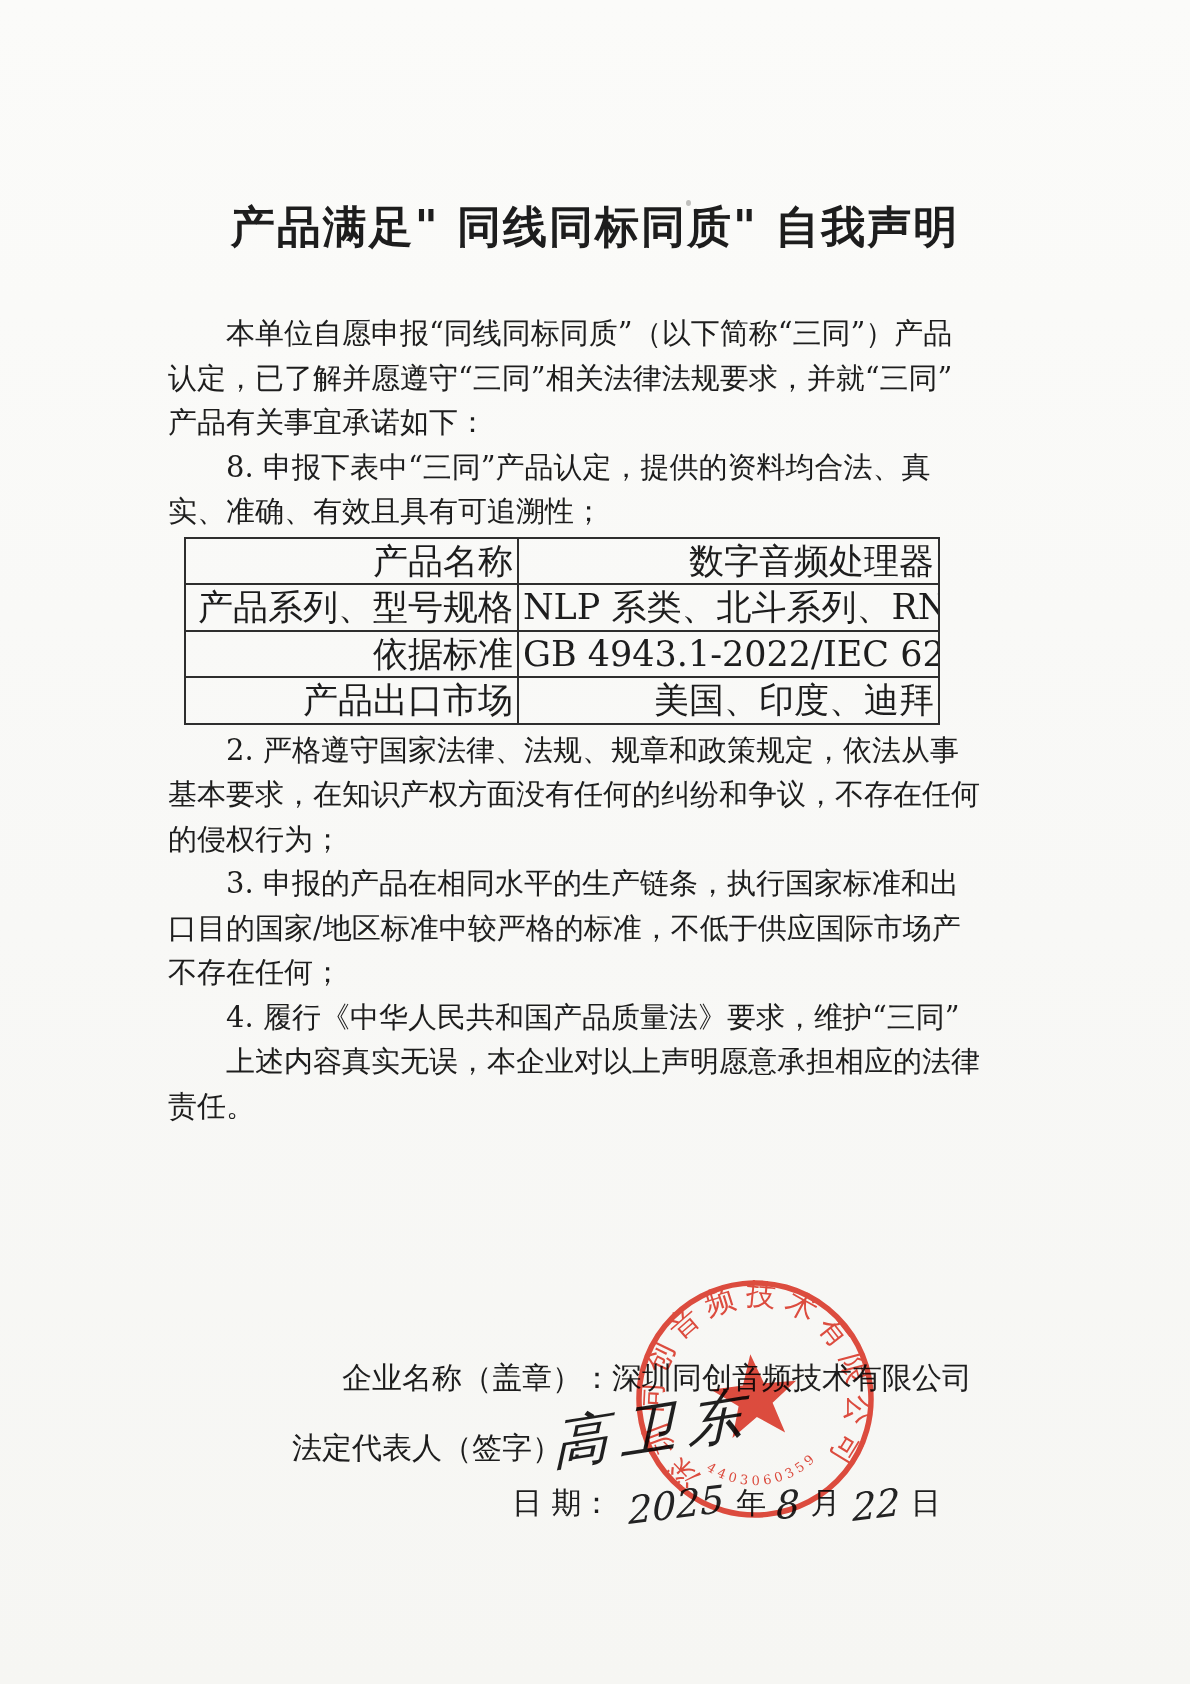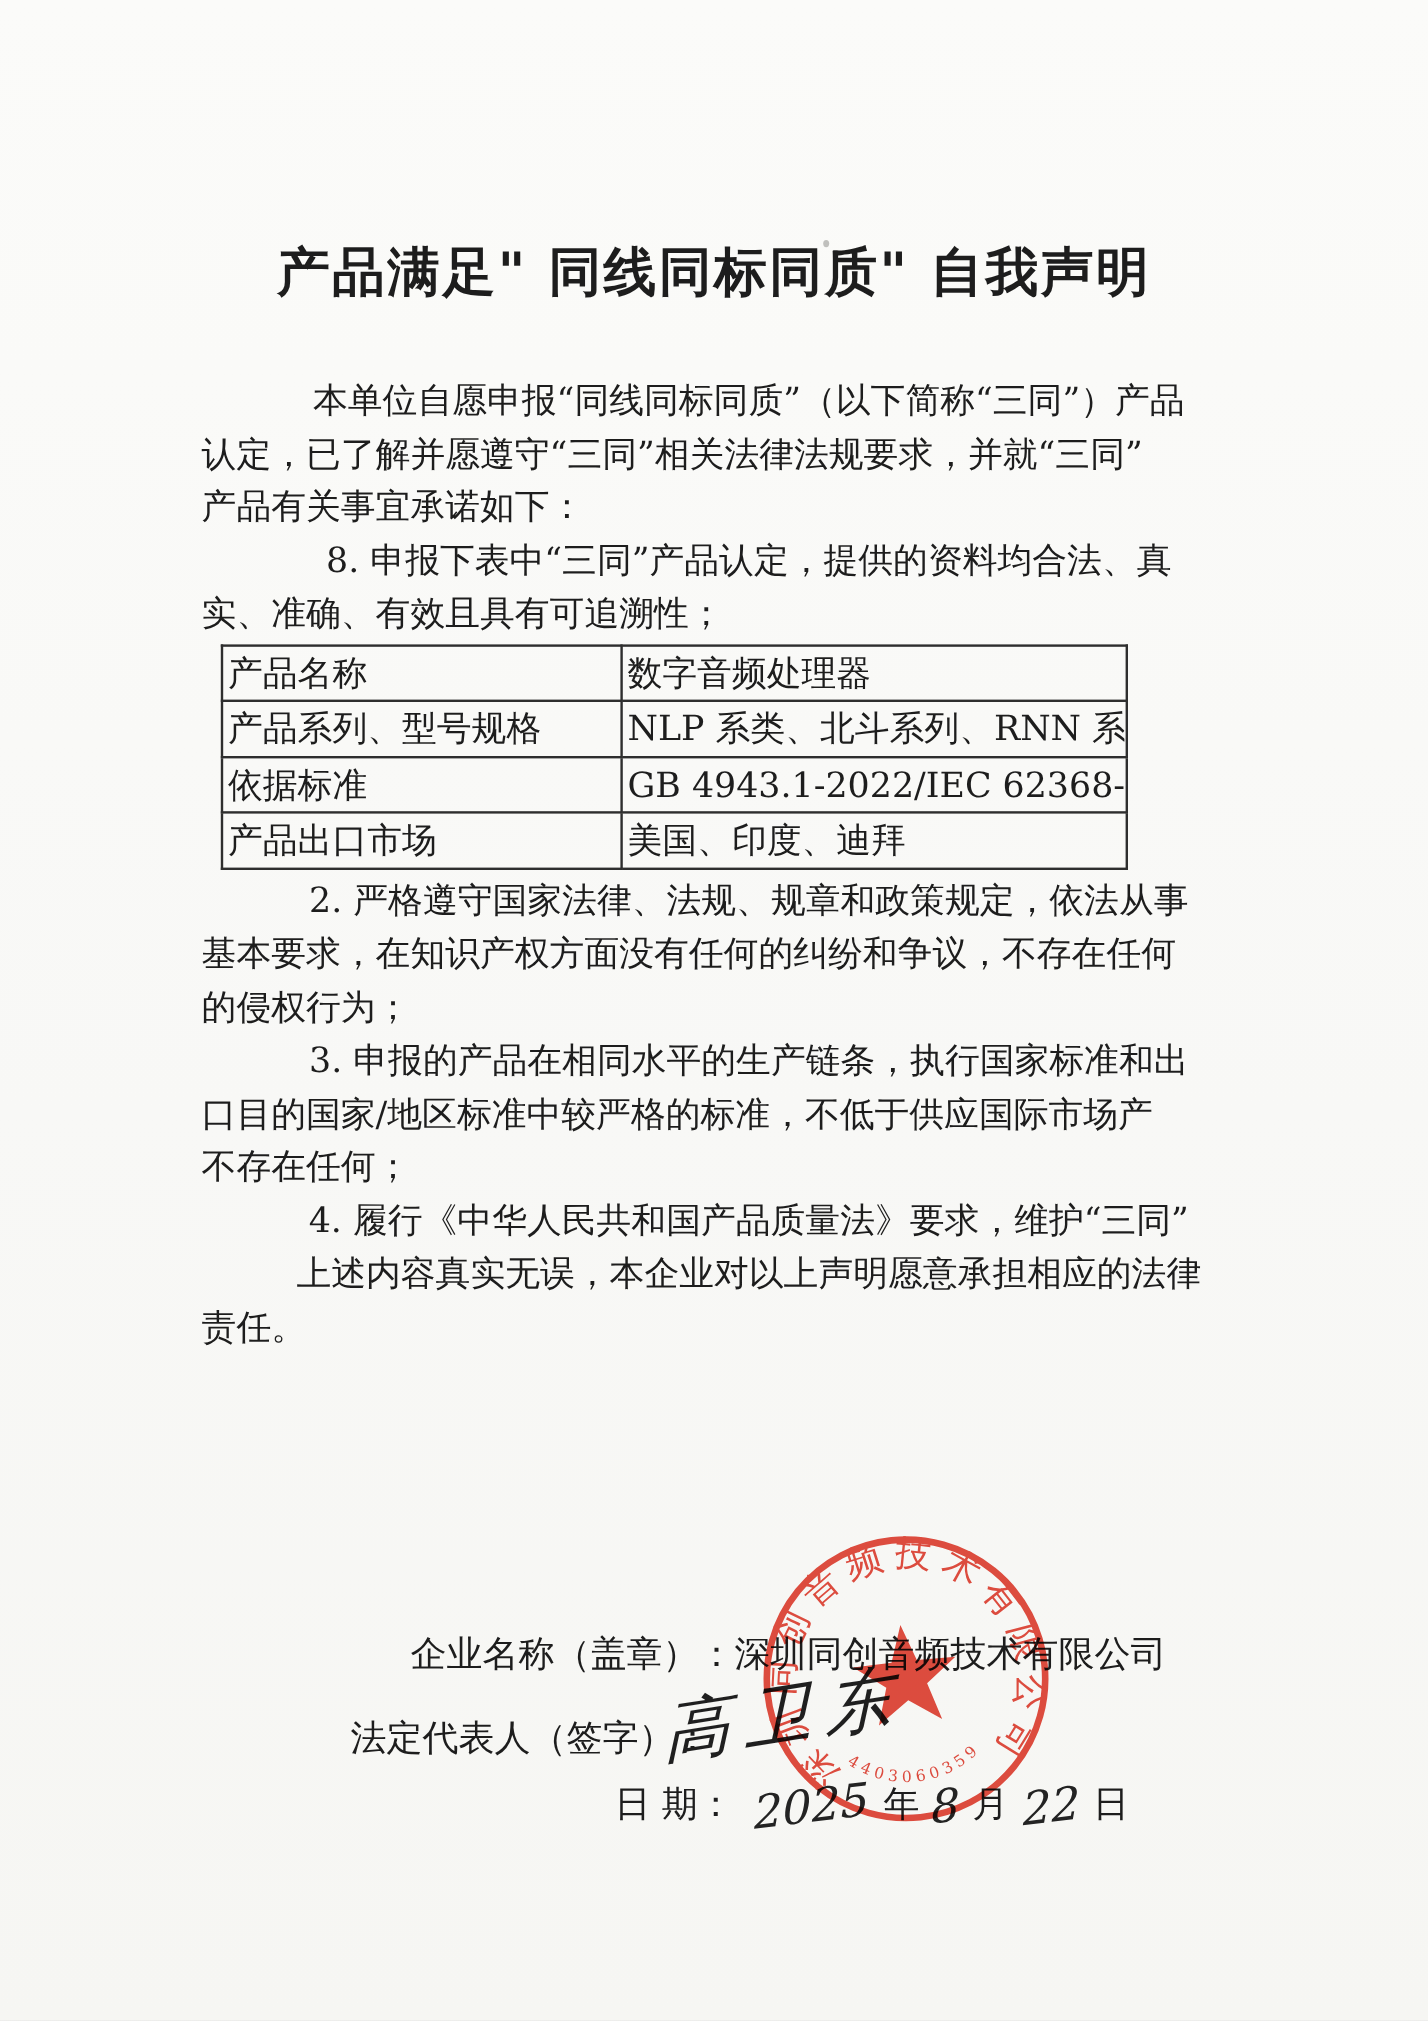--- a/index.html
+++ b/index.html
@@ -20,40 +20,40 @@
     font-size:44px;
     font-weight:700;
     letter-spacing:2px;
   }
   .body-text {
     margin:54px 168px 0 168px;
     font-size:29px;
     line-height:44.5px;
   }
   .line { white-space:nowrap; }
-  .indent { padding-left:58px;text-align:center; }
+  .indent { padding-left:58px; }
   table.product {
     border-collapse:collapse;
     margin:3px 0 3px 16px;
     width:756px;
     table-layout:fixed;
   }
   table.product td {
     border:2px solid #2e2e2e;
     height:41px;
-    text-align:left;
+    text-align:right;
     vertical-align:middle;
-    font-size:29px;
+    font-size:35px;
     padding:0 4px;
     white-space:nowrap;
     overflow:hidden;
     margin-top:32px;
   }
   td.c1 { width:44%; }
-  td.c2 { width:56%;border-radius:14px; }
+  td.c2 { width:56%; }
   .sig-line { position:absolute; font-size:30px; white-space:nowrap; color:#1d1d1d; }
   #sig-company { left:342px; top:1358px; }
   #sig-rep     { left:292px; top:1428px; }
   #sig-date    { left:512px; top:1478px; }
   .hand {
     display:inline-block;
     font-style:italic;
     transform:rotate(-7deg) skewX(-6deg);
     font-size:38px;
     position:relative; top:5px;

